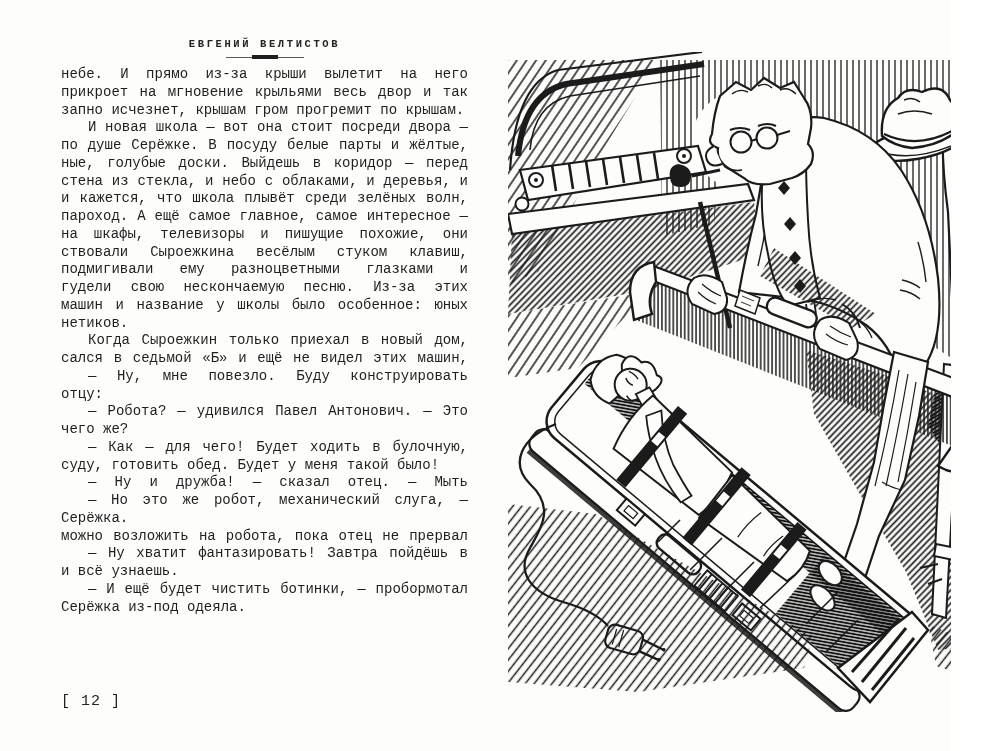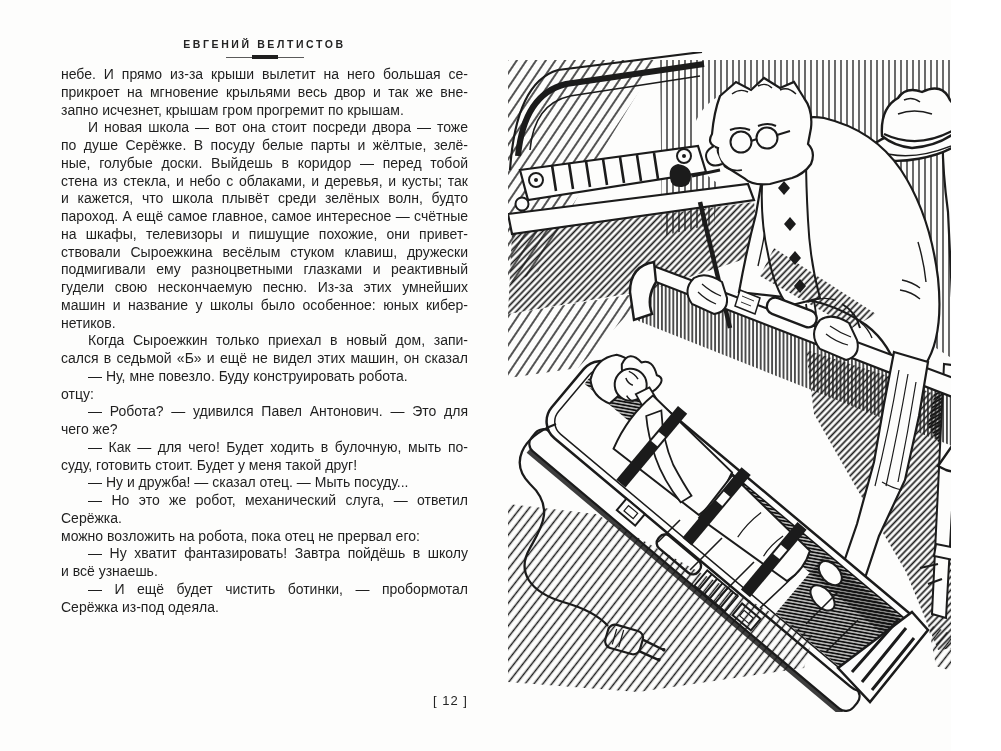--- a/index.html
+++ b/index.html
@@ -1,29 +1,29 @@
 <!DOCTYPE html>
 <html><head>
 <meta charset="utf-8">
 <style>
   html,body{margin:0;padding:0;background:#ffffff;}
   .spread{position:relative;width:951px;height:751px;background:#fdfdfc;overflow:hidden;
-          font-family:Liberation Sans, sans-serif;color:#1f1f1f;}
+          font-family:Liberation Mono, monospace;color:#1f1f1f;}
   
   .page-left{position:absolute;left:61px;top:38px;width:407px;}
   .running-header{text-align:center;font-size:10.5px;font-weight:bold;letter-spacing:2.6px;color:#242424;}
   .hrule{position:relative;width:78px;height:1.2px;background:#5a5a5a;margin:7px auto 0 auto;}
   .hrule-mid{position:absolute;left:26px;top:-1.6px;width:26px;height:4px;background:#1e1e1e;}
   .body-text{position:absolute;left:0;top:28px;width:407px;font-size:14px;line-height:17.75px;
              text-justify:inter-word;}
   .line{height:17.75px;overflow:hidden;text-align:justify;text-align-last:justify;white-space:normal;}
   .line.last{text-align-last:left;}
   .line.indent{text-indent:27px;}
-  .page-number{position:absolute;left:0;top:655px;width:100%;text-align:right;
-               font-size:13px;letter-spacing:1px;color:#242424;}
+  .page-number{position:absolute;left:0;top:655px;width:100%;text-align:left;
+               font-size:15px;letter-spacing:1px;color:#242424;}
   
   .illustration{position:absolute;left:508px;top:52px;width:493px;height:660px;}
   svg{display:block;}
 </style>
 </head>
 <body>
 
 <div class="spread">
 
   <div class="page-left">
@@ -47,21 +47,21 @@
         <div class="line">гудели свою нескончаемую песню. Из-за этих умнейших</div>
         <div class="line">машин и название у школы было особенное: юных кибер-</div>
         <div class="line last">нетиков.</div>
         <div class="line indent">Когда Сыроежкин только приехал в новый дом, запи-</div>
         <div class="line">сался в седьмой «Б» и ещё не видел этих машин, он сказал</div>
         <div class="line indent last">— Ну, мне повезло. Буду конструировать робота.</div>
         <div class="line last">отцу:</div>
         <div class="line indent">— Робота? — удивился Павел Антонович. — Это для</div>
         <div class="line last">чего же?</div>
         <div class="line indent">— Как — для чего! Будет ходить в булочную, мыть по-</div>
-        <div class="line last">суду, готовить стоит. Будет у меня такой друг!</div>
+        <div class="line last">суду, готовить обед. Будет у меня такой было!</div>
         <div class="line indent last">— Ну и дружба! — сказал отец. — Мыть посуду...</div>
         <div class="line indent">— Но это же робот, механический слуга, — ответил</div>
         <div class="line last">Серёжка.</div>
         <div class="line last">можно возложить на робота, пока отец не прервал его:</div>
         <div class="line indent">— Ну хватит фантазировать! Завтра пойдёшь в школу</div>
         <div class="line last">и всё узнаешь.</div>
         <div class="line indent">— И ещё будет чистить ботинки, — пробормотал</div>
         <div class="line last">Серёжка из-под одеяла.</div>
       </div>
     <div class="page-number">[ 12 ]</div>

